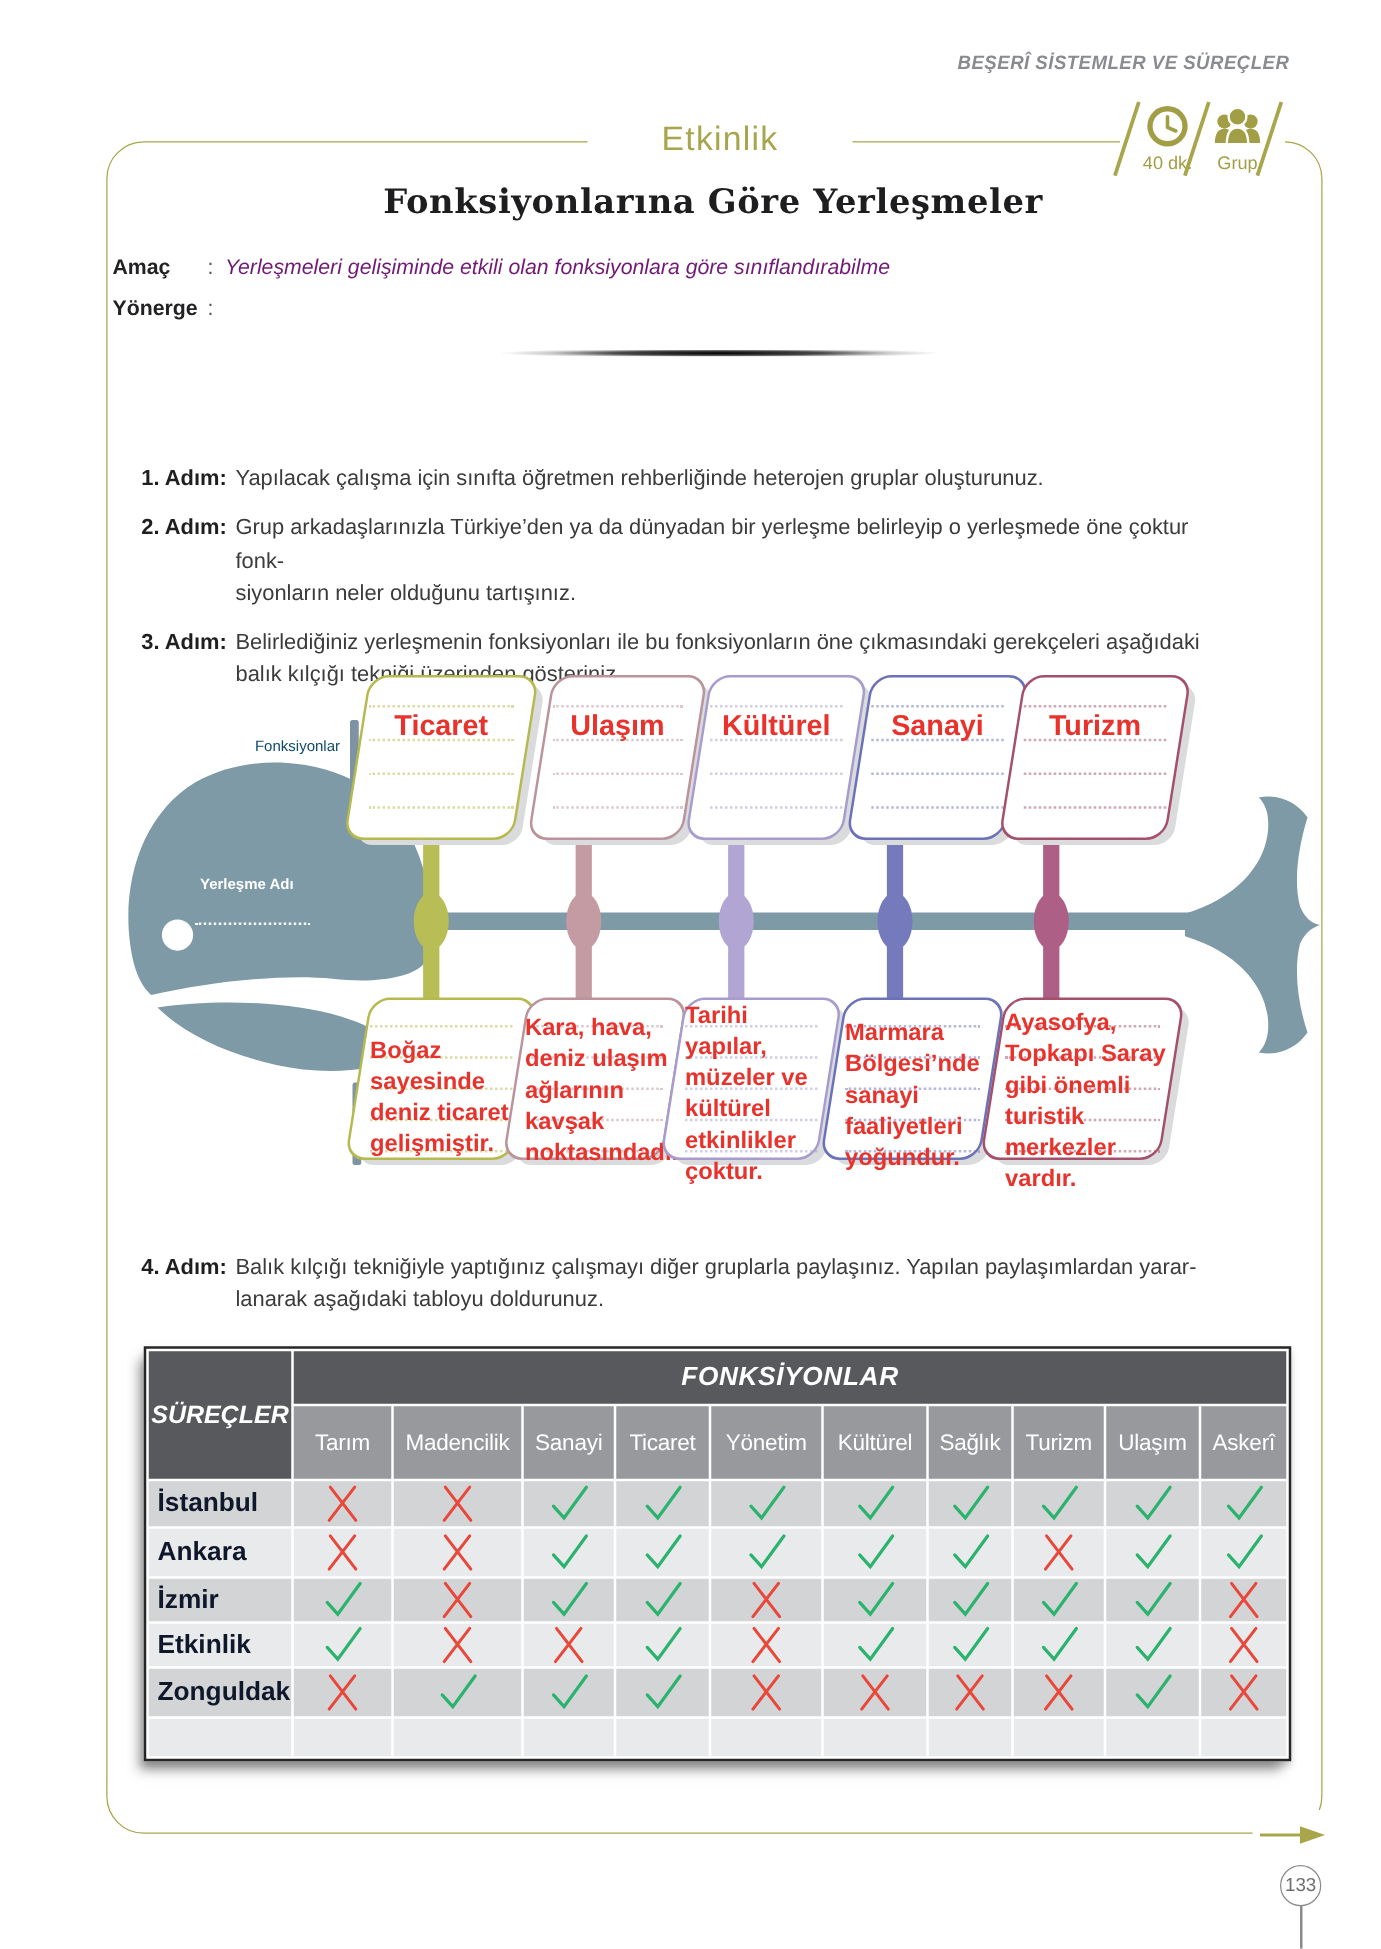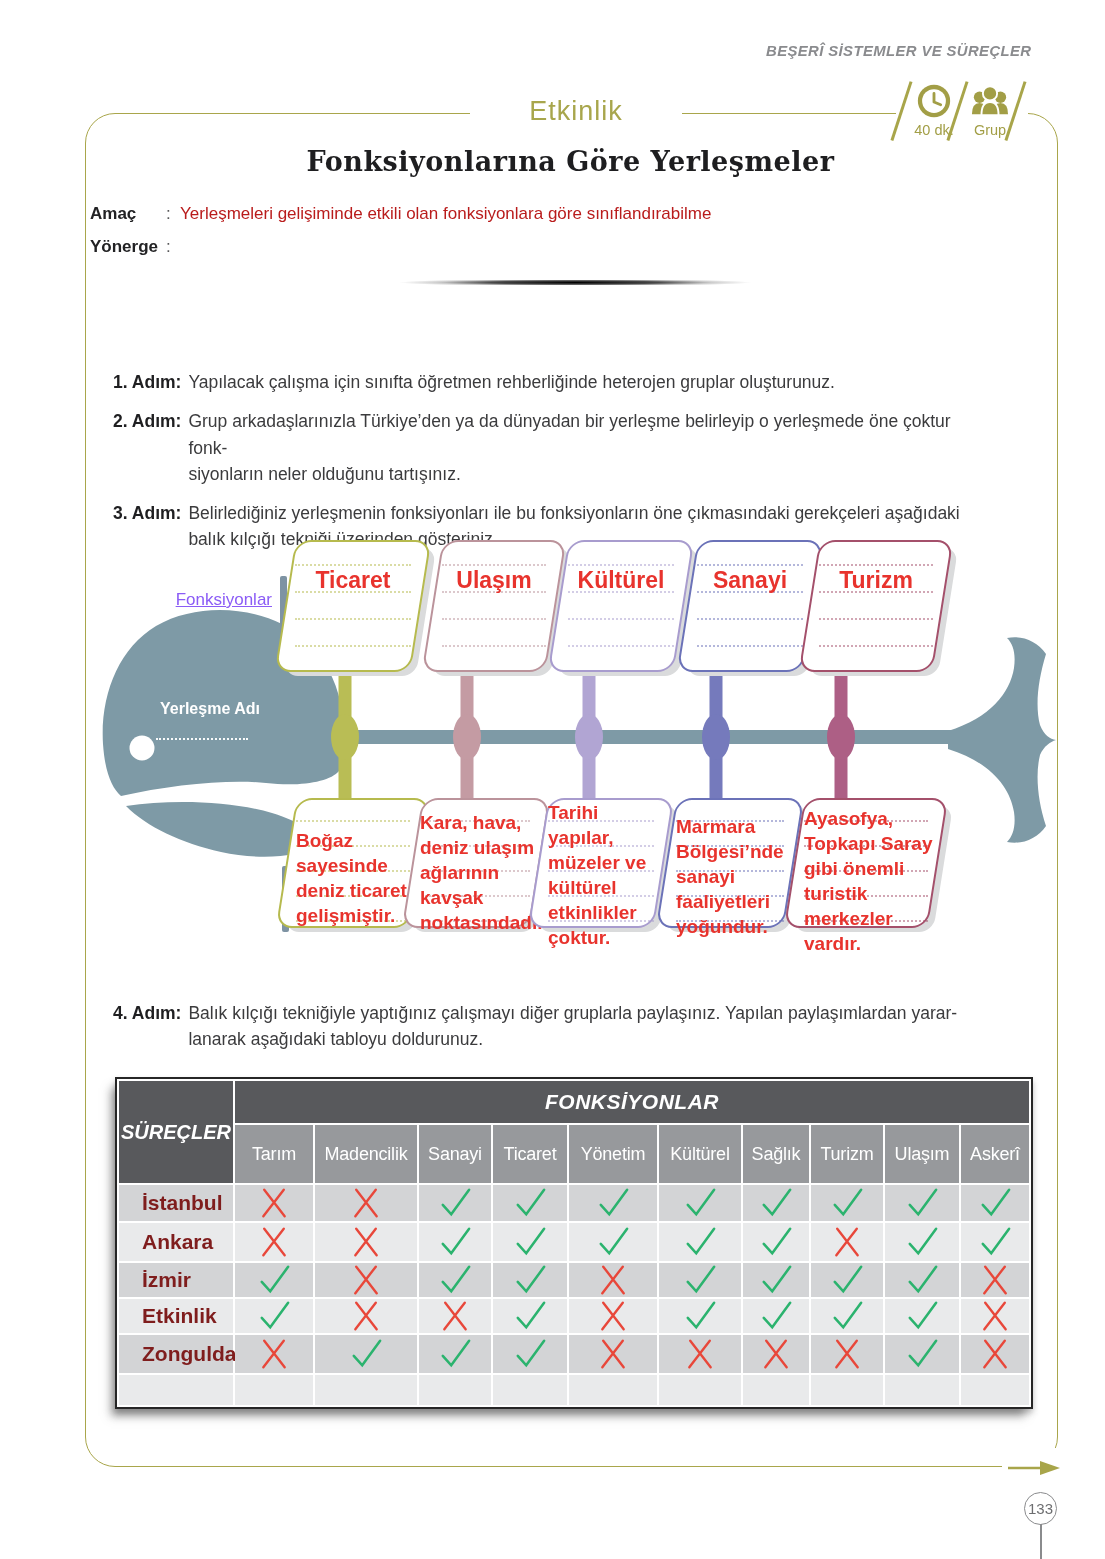--- a/index.html
+++ b/index.html
@@ -22,37 +22,37 @@
   .slash{position:absolute;width:2.5px;height:62px;background:#a8a54a;transform:rotate(18deg);top:0;}
   .icon-item{position:absolute;top:2px;width:56px;text-align:center;}
   .icon-caption{font-size:14.5px;color:#a29e46;margin-top:-2px;}
 
   
   .page-title{top:146px;left:85px;width:971px;text-align:center;
     font-family:"DejaVu Serif",serif;font-weight:bold;font-size:27px;color:#1e1e20;letter-spacing:.5px;}
   .intro-row{left:90px;width:900px;display:grid;grid-template-columns:76px 14px auto;font-size:17px;}
   .intro-row .lbl{font-weight:bold;color:#222224;}
   .intro-row .colon{color:#58585a;}
-  .intro-row .txt{color:#b91c1c;}
+  .intro-row .txt{color:#701a75;font-style:italic;}
   .divider{left:355px;top:280px;width:440px;height:5px;
     background:radial-gradient(ellipse 50% 95% at center,#000 0%,#4a4a4a 38%,rgba(110,110,110,.35) 62%,rgba(0,0,0,0) 80%);}
 
   
   .steps{left:113px;top:326px;width:880px;font-size:17.5px;line-height:1.5;color:#3b3b3d;margin-top:43px;}
   .step{display:flex;margin-bottom:13px;}
   .step-label{font-weight:bold;color:#1f1f21;white-space:pre;flex:none;margin-right:7px;}
   .step-text{white-space:pre-line;}
   .step4{left:113px;top:1000px;width:900px;font-size:17.5px;line-height:1.5;color:#3b3b3d;
     display:flex;}
 
   
   .fishbone{left:0;top:528px;width:1105px;height:472px;}
   .fishbone svg.bones{position:absolute;left:0;top:0;z-index:1;}
-  .fb-label{position:absolute;color:#8b5cf6;font-size:17px;z-index:3;text-decoration:underline;}
-  .head-label{position:absolute;left:160px;top:172px;color:#fff;font-weight:bold;font-size:16px;z-index:3;}
+  .fb-label{position:absolute;color:#0c4a6e;font-size:12px;z-index:3;}
+  .head-label{position:absolute;left:160px;top:172px;color:#fff;font-weight:bold;font-size:12px;z-index:3;}
   .head-dots{position:absolute;left:156px;top:210px;width:92px;border-top:2.5px dotted rgba(255,255,255,.95);z-index:3;}
 
   .fbox{position:absolute;background:#fff;border-radius:16px;transform:skewX(-9deg);
     box-shadow:8px 6px 0 -2px #dadbdc;z-index:2;border:2px solid;}
   .fbox .inner{position:absolute;inset:0;transform:skewX(9deg);}
   .dl{position:absolute;left:8px;right:8px;border-top:2px dotted;opacity:.5;}
   .tbox{top:12px;height:128px;}
   .bbox{top:270px;height:126px;}
   .fb-title{position:absolute;top:25px;left:0;right:0;text-align:center;
     color:#e8332d;font-weight:bold;font-size:23px;z-index:2;}
@@ -75,21 +75,21 @@
     grid-template-rows:42px 58px 36px 38px 34px 34px 38px 30px;
     gap:2px;background:#fff;padding:2px;border:2px solid #262626;
     box-shadow:-6px 9px 9px -2px rgba(80,80,80,.55), 0 4px 6px rgba(80,80,80,.35);}
   .th-dark{background:#58595c;color:#fff;display:flex;align-items:center;justify-content:center;
     font-weight:bold;font-style:italic;}
   .corner-cell{grid-row:1/3;font-size:20px;}
   .group-cell{grid-column:2/12;font-size:21px;letter-spacing:.5px;}
   .sub-cell{background:#97999c;color:#fff;font-size:18px;display:flex;align-items:center;
     justify-content:center;transform:scale(1);letter-spacing:-.2px;}
   .row-dark{background:#d3d4d6;} .row-light{background:#e9eaeb;}
-  .name-cell{display:flex;align-items:center;padding-left:23px;color:#7f1d1d;
+  .name-cell{display:flex;align-items:center;padding-left:7px;color:#0f172a;
     font-weight:bold;font-size:21px;}
   .mark-cell{display:flex;align-items:center;justify-content:center;overflow:visible;}
 
   
   .end-arrow{left:1008px;top:1458px;}
   .page-badge{left:1024px;top:1492px;width:31px;height:31px;border:1.5px solid #8a8b8d;
     border-radius:50%;display:flex;align-items:center;justify-content:center;
     font-size:15px;color:#6d6e70;background:#fff;}
   .page-line{left:1040px;top:1524px;width:1.5px;height:35px;background:#8a8b8d;}
 </style>

